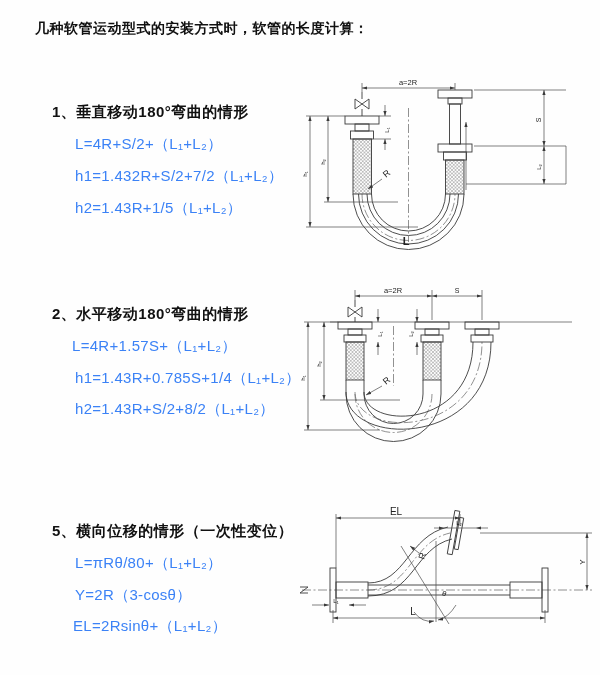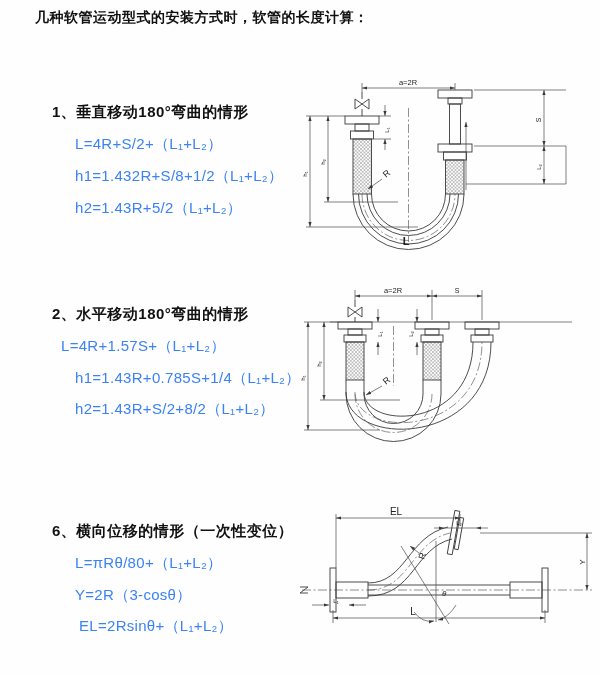--- a/index.html
+++ b/index.html
@@ -2,54 +2,54 @@
 <html><head>
 <meta charset="utf-8">
 <style>
   html,body{margin:0;padding:0;}
   body{
     width:600px;height:675px;position:relative;background:#fefefe;
     font-family:"Liberation Sans","DejaVu Sans",sans-serif;color:#111;
     overflow:hidden;
   }
   .abs{position:absolute;}
-  .page-title{left:35px;top:9px;font-size:14px;font-weight:700;letter-spacing:.5px;}
+  .page-title{left:35px;top:20px;font-size:14px;font-weight:700;letter-spacing:.5px;}
   .sec-heading{font-size:15px;font-weight:700;letter-spacing:.5px;}
   .formula{font-size:15px;font-weight:400;letter-spacing:.3px;color:#3b82f6;}
   
   #h1x{left:52px;top:103px;}
   #f1a{left:75px;top:135px;} #f1b{left:75px;top:167px;} #f1c{left:75px;top:199px;}
   #h2x{left:52px;top:305px;text-align:right;}
-  #f2a{left:61px;top:337px;} #f2b{left:75px;top:369px;} #f2c{left:75px;top:400px;}
+  #f2a{left:72px;top:337px;} #f2b{left:75px;top:369px;} #f2c{left:75px;top:400px;}
   #h3x{left:52px;top:522px;}
-  #f3a{left:75px;top:554px;} #f3b{left:75px;top:586px;} #f3c{left:79px;top:617px;}
+  #f3a{left:75px;top:554px;} #f3b{left:75px;top:586px;} #f3c{left:73px;top:617px;}
   #svg1{left:298px;top:72px;} #svg2{left:300px;top:282px;} #svg3{left:296px;top:506px;}
   svg{display:block;}
   svg text{font-family:"Liberation Sans","DejaVu Sans",sans-serif;fill:#222;}
   .ln{stroke:#3a3a3a;stroke-width:.9;fill:none;}
   .dim{stroke:#4a4a4a;stroke-width:.7;fill:none;}
   .cl{stroke:#555;stroke-width:.65;fill:none;stroke-dasharray:9 2.5 2 2.5;}
   .braid{stroke:#3a3a3a;stroke-width:.9;}
 </style>
 </head>
 <body>
 
 <div class="abs page-title">几种软管运动型式的安装方式时，软管的长度计算：</div>
 
 <div class="abs sec-heading" id="h1x">1、垂直移动180°弯曲的情形</div>
 <div class="abs formula" id="f1a">L=4R+S/2+（L₁+L₂）</div>
-<div class="abs formula" id="f1b">h1=1.432R+S/8+1/2（L₁+L₂）</div>
-<div class="abs formula" id="f1c">h2=1.43R+5/2（L₁+L₂）</div>
+<div class="abs formula" id="f1b">h1=1.432R+S/2+7/2（L₁+L₂）</div>
+<div class="abs formula" id="f1c">h2=1.43R+1/5（L₁+L₂）</div>
 
 <div class="abs sec-heading" id="h2x">2、水平移动180°弯曲的情形</div>
 <div class="abs formula" id="f2a">L=4R+1.57S+（L₁+L₂）</div>
 <div class="abs formula" id="f2b">h1=1.43R+0.785S+1/4（L₁+L₂）</div>
 <div class="abs formula" id="f2c">h2=1.43R+S/2+8/2（L₁+L₂）</div>
 
-<div class="abs sec-heading" id="h3x">6、横向位移的情形（一次性变位）</div>
+<div class="abs sec-heading" id="h3x">5、横向位移的情形（一次性变位）</div>
 <div class="abs formula" id="f3a">L=πRθ/80+（L₁+L₂）</div>
 <div class="abs formula" id="f3b">Y=2R（3-cosθ）</div>
 <div class="abs formula" id="f3c">EL=2Rsinθ+（L₁+L₂）</div>
 
 <svg id="svg1" class="abs" width="272" height="182" viewBox="0 0 272 182">
   <defs>
     <marker id="ar1" viewBox="0 0 8 6" refX="7.5" refY="3" markerWidth="8" markerHeight="6" orient="auto-start-reverse">
       <path d="M0,0.6 L7.5,3 L0,5.4 z" fill="#3a3a3a"></path>
     </marker>
     <pattern id="braid1" width="3.5" height="3.5" patternUnits="userSpaceOnUse">

